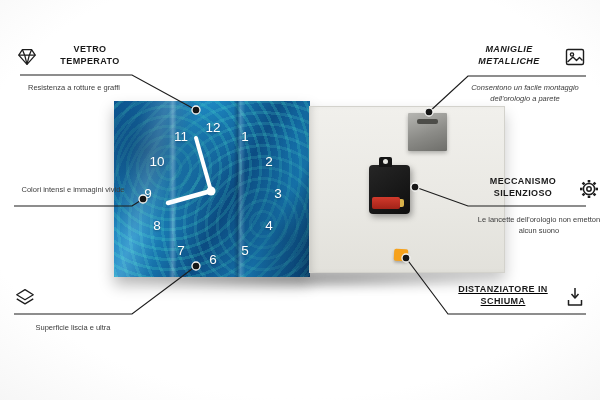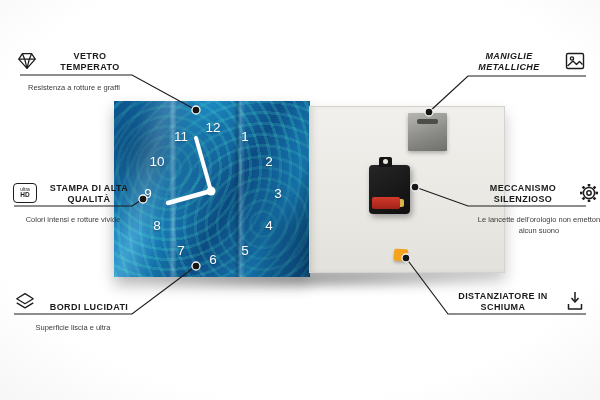--- a/index.html
+++ b/index.html
@@ -77,21 +77,21 @@
     position:absolute; left:84px; top:142px; width:14px; height:12px;
     background:#f6a21c; border-radius:2px; transform:rotate(3deg);
     box-shadow: 0 2px 3px rgba(0,0,0,0.25);
   }
 
   
   .leads{ position:absolute; left:0; top:0; z-index:5; pointer-events:none; }
 
   
   .callout{ position:absolute; z-index:6; }
-  .co-head{ display:flex; align-items:flex-end; gap:6px; height:30px; }
+  .co-head{ display:flex; align-items:flex-start; gap:6px; height:30px; }
   .co-title{
     flex:1; font-size:9px; font-weight:bold; letter-spacing:0.4px;
     color:#191919; line-height:1.3; text-align:center; text-transform:uppercase;
   }
   .co-desc{
     margin-top:9px; font-size:7.5px; color:#3c3c3c; line-height:1.45; text-align:center;
   }
   .co-icon{ width:26px; height:26px; display:flex; align-items:center; justify-content:center; }
   .uhd-badge{
     width:22px; height:18px; border:1.5px solid #1d1d1d; border-radius:4px;
@@ -162,56 +162,47 @@
           <path d="M7 4 H17 L21 10 L12 20 L3 10 Z"></path>
           <path d="M3 10 H21 M7 4 L9.5 10 L12 20 M17 4 L14.5 10 L12 20"></path>
         </svg>
       </span>
       <span class="co-title">VETRO TEMPERATO</span>
     </div>
     <div class="co-desc">Resistenza a rotture e graffi</div>
   </div>
 
   <div class="callout" style="left:12px; top:176px; width:122px;">
-    <div class="co-head">
-      <span class="co-icon">
-        <span class="uhd-badge">
-          <span class="u1">ultra</span>
-          <span class="u2">HD</span>
-        </span>
-      </span>
-      <span class="co-title">STAMPA DI ALTA QUALITÀ</span>
-    </div>
-    <div class="co-desc">Colori intensi e rotture vivide</div>
+    <div class="co-desc">Colori intensi e immagini vivide</div>
   </div>
 
   <div class="callout" style="left:12px; top:284px; width:122px;">
     <div class="co-head">
       <span class="co-icon">
         <svg width="22" height="22" viewBox="0 0 24 24" fill="none" stroke="#1d1d1d" stroke-width="1.4" stroke-linejoin="round">
           <path d="M12 4 L21 9.5 L12 15 L3 9.5 Z"></path>
           <path d="M3 14 L12 19.5 L21 14"></path>
         </svg>
       </span>
-      <span class="co-title">BORDI LUCIDATI</span>
     </div>
     <div class="co-desc">Superficie liscia e ultra</div>
   </div>
 
   <div class="callout" style="left:462px; top:44px; width:126px;font-style:italic;">
     <div class="co-head">
       <span class="co-title">MANIGLIE METALLICHE</span>
       <span class="co-icon">
         <svg width="24" height="24" viewBox="0 0 24 24" fill="none" stroke="#1d1d1d" stroke-width="1.4" stroke-linejoin="round">
           <rect x="3.5" y="4.5" width="17" height="15" rx="1.5"></rect>
           <circle cx="9" cy="9.5" r="1.6"></circle>
           <path d="M4.5 17 L10 12 L13.5 15.5 L16.5 12.5 L19.5 15.5"></path>
         </svg>
       </span>
     </div>
+    <div class="co-desc">Consentono un facile montaggio dell'orologio a parete</div>
   </div>
 
   <div class="callout" style="left:476px; top:176px; width:126px;">
     <div class="co-head">
       <span class="co-title">MECCANISMO SILENZIOSO</span>
       <span class="co-icon">
         <svg width="24" height="24" viewBox="0 0 24 24" fill="none" stroke="#1d1d1d" stroke-width="1.5">
           <circle cx="12" cy="12" r="5.6"></circle>
           <circle cx="12" cy="12" r="2.2"></circle>
           <g stroke-width="2.6">
@@ -223,21 +214,21 @@
             <line x1="16.6" y1="16.6" x2="18.4" y2="18.4"></line>
             <line x1="5.6" y1="18.4" x2="7.4" y2="16.6"></line>
             <line x1="16.6" y1="7.4" x2="18.4" y2="5.6"></line>
           </g>
         </svg>
       </span>
     </div>
     <div class="co-desc">Le lancette dell'orologio non emetton alcun suono</div>
   </div>
 
-  <div class="callout" style="left:450px; top:284px; width:138px;">
+  <div class="callout" style="left:450px; top:284px; width:138px;text-decoration:underline;">
     <div class="co-head">
       <span class="co-title">DISTANZIATORE IN SCHIUMA</span>
       <span class="co-icon">
         <svg width="24" height="24" viewBox="0 0 24 24" fill="none" stroke="#1d1d1d" stroke-width="1.5" stroke-linejoin="round">
           <line x1="12" y1="3" x2="12" y2="12"></line>
           <path d="M8.5 9 L12 13 L15.5 9"></path>
           <path d="M5.5 15 V20 H18.5 V15"></path>
         </svg>
       </span>
     </div>

